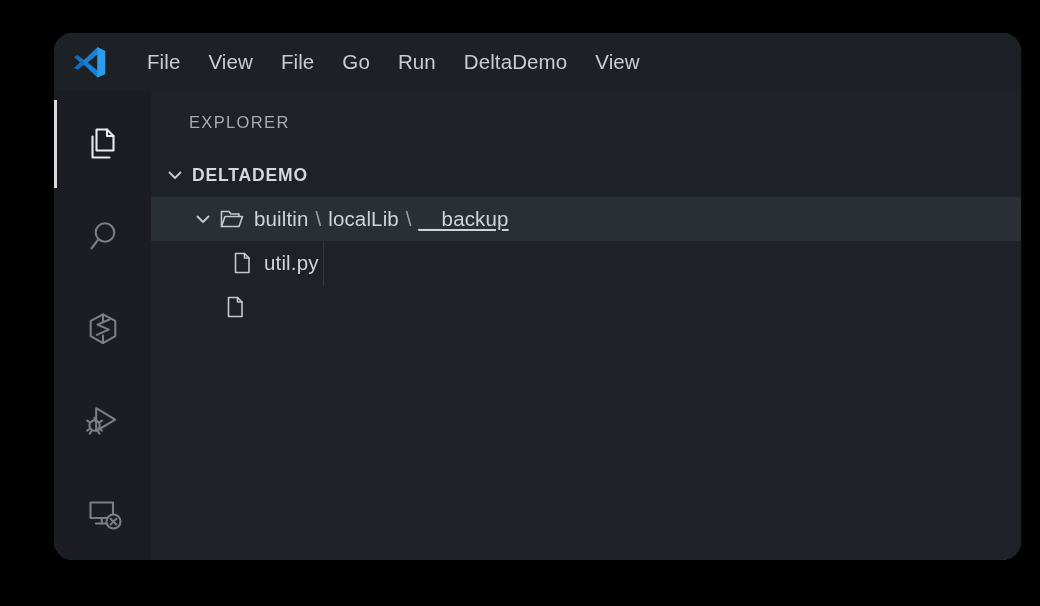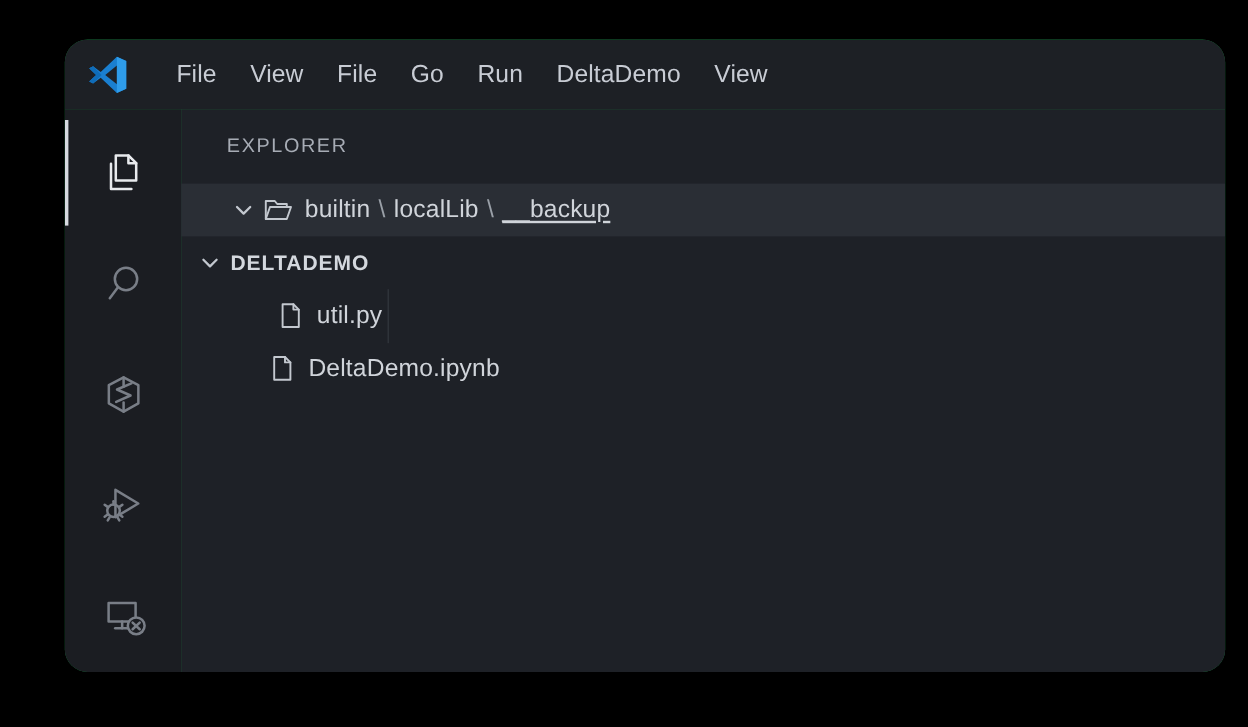--- a/index.html
+++ b/index.html
@@ -298,20 +298,29 @@
 
     <div id="sidebar">
 
       <div id="sidebar-header">
         <div id="sidebar-title">EXPLORER</div>
         <div id="sidebar-actions">...</div>
       </div>
 
       <div id="tree">
 
+        <div class="tree-row root">
+          <span class="twisty">
+            <svg width="22" height="22" viewBox="0 0 22 22" fill="none">
+              <path d="M5.5 8.5 L11 14 L16.5 8.5" stroke="#c3c8cf" stroke-width="1.9" stroke-linecap="round" stroke-linejoin="round"></path>
+            </svg>
+          </span>
+          <span class="row-label root-label">DELTADEMO</span>
+        </div>
+
         <div class="tree-row lvl1 selected">
           <span class="twisty">
             <svg width="22" height="22" viewBox="0 0 22 22" fill="none">
               <path d="M5.5 8.5 L11 14 L16.5 8.5" stroke="#c3c8cf" stroke-width="1.9" stroke-linecap="round" stroke-linejoin="round"></path>
             </svg>
           </span>
           <span class="row-icon">
             <svg width="26" height="26" viewBox="0 0 26 26" fill="none">
               <g stroke="#c3c8cf" stroke-width="1.6" stroke-linejoin="round" stroke-linecap="round" fill="none">
                 <path d="M2.5 20.5 V5.5 H10 L12 8 H20 V10.5"></path>
@@ -319,29 +328,20 @@
               </g>
             </svg>
           </span>
           <span class="row-label">
             <span>builtin</span>
             <span class="sep">\</span>
             <span>localLib</span>
             <span class="sep">\</span>
             <span class="underlined">__backup</span>
           </span>
-        </div>
-
-        <div class="tree-row root">
-          <span class="twisty">
-            <svg width="22" height="22" viewBox="0 0 22 22" fill="none">
-              <path d="M5.5 8.5 L11 14 L16.5 8.5" stroke="#c3c8cf" stroke-width="1.9" stroke-linecap="round" stroke-linejoin="round"></path>
-            </svg>
-          </span>
-          <span class="row-label root-label">DELTADEMO</span>
         </div>
 
         <div class="tree-row lvl1-file">
           <span class="row-icon">
             <svg width="24" height="24" viewBox="0 0 24 24" fill="none">
               <g stroke="#c3c8cf" stroke-width="1.6" stroke-linejoin="round" stroke-linecap="round" fill="none">
                 <path d="M5.5 2.5 H14.5 L19 7 V21.5 H5.5 Z"></path>
                 <path d="M14.5 2.5 V7 H19"></path>
               </g>
             </svg>
@@ -351,20 +351,19 @@
 
         <div class="tree-row lvl0-file">
           <span class="row-icon">
             <svg width="24" height="24" viewBox="0 0 24 24" fill="none">
               <g stroke="#c3c8cf" stroke-width="1.6" stroke-linejoin="round" stroke-linecap="round" fill="none">
                 <path d="M5.5 2.5 H14.5 L19 7 V21.5 H5.5 Z"></path>
                 <path d="M14.5 2.5 V7 H19"></path>
               </g>
             </svg>
           </span>
-          <span class="row-label">DeltaDemo.ipynb</span>
         </div>
 
         <div id="indent-guide"></div>
       </div>
     </div>
   </div>
 </div>
 
 </body></html>

